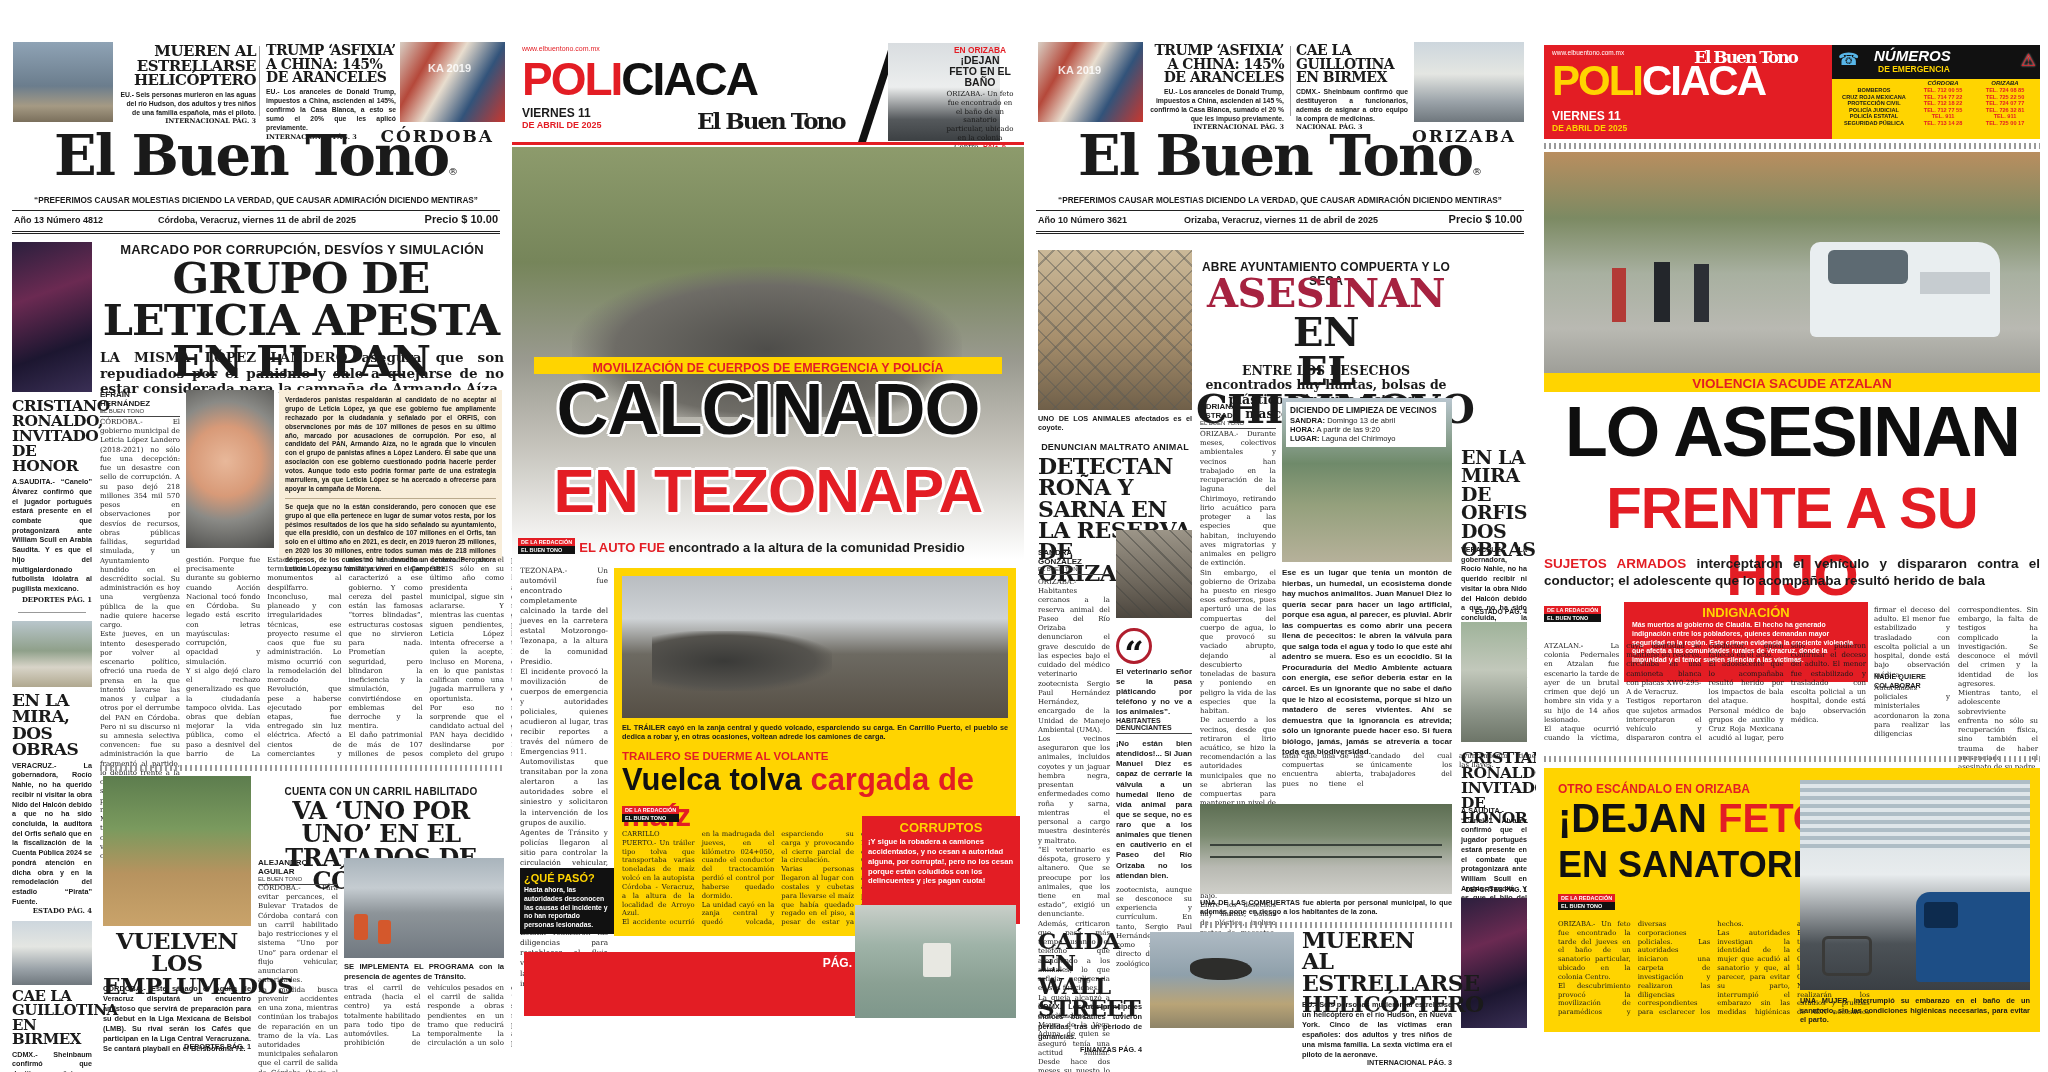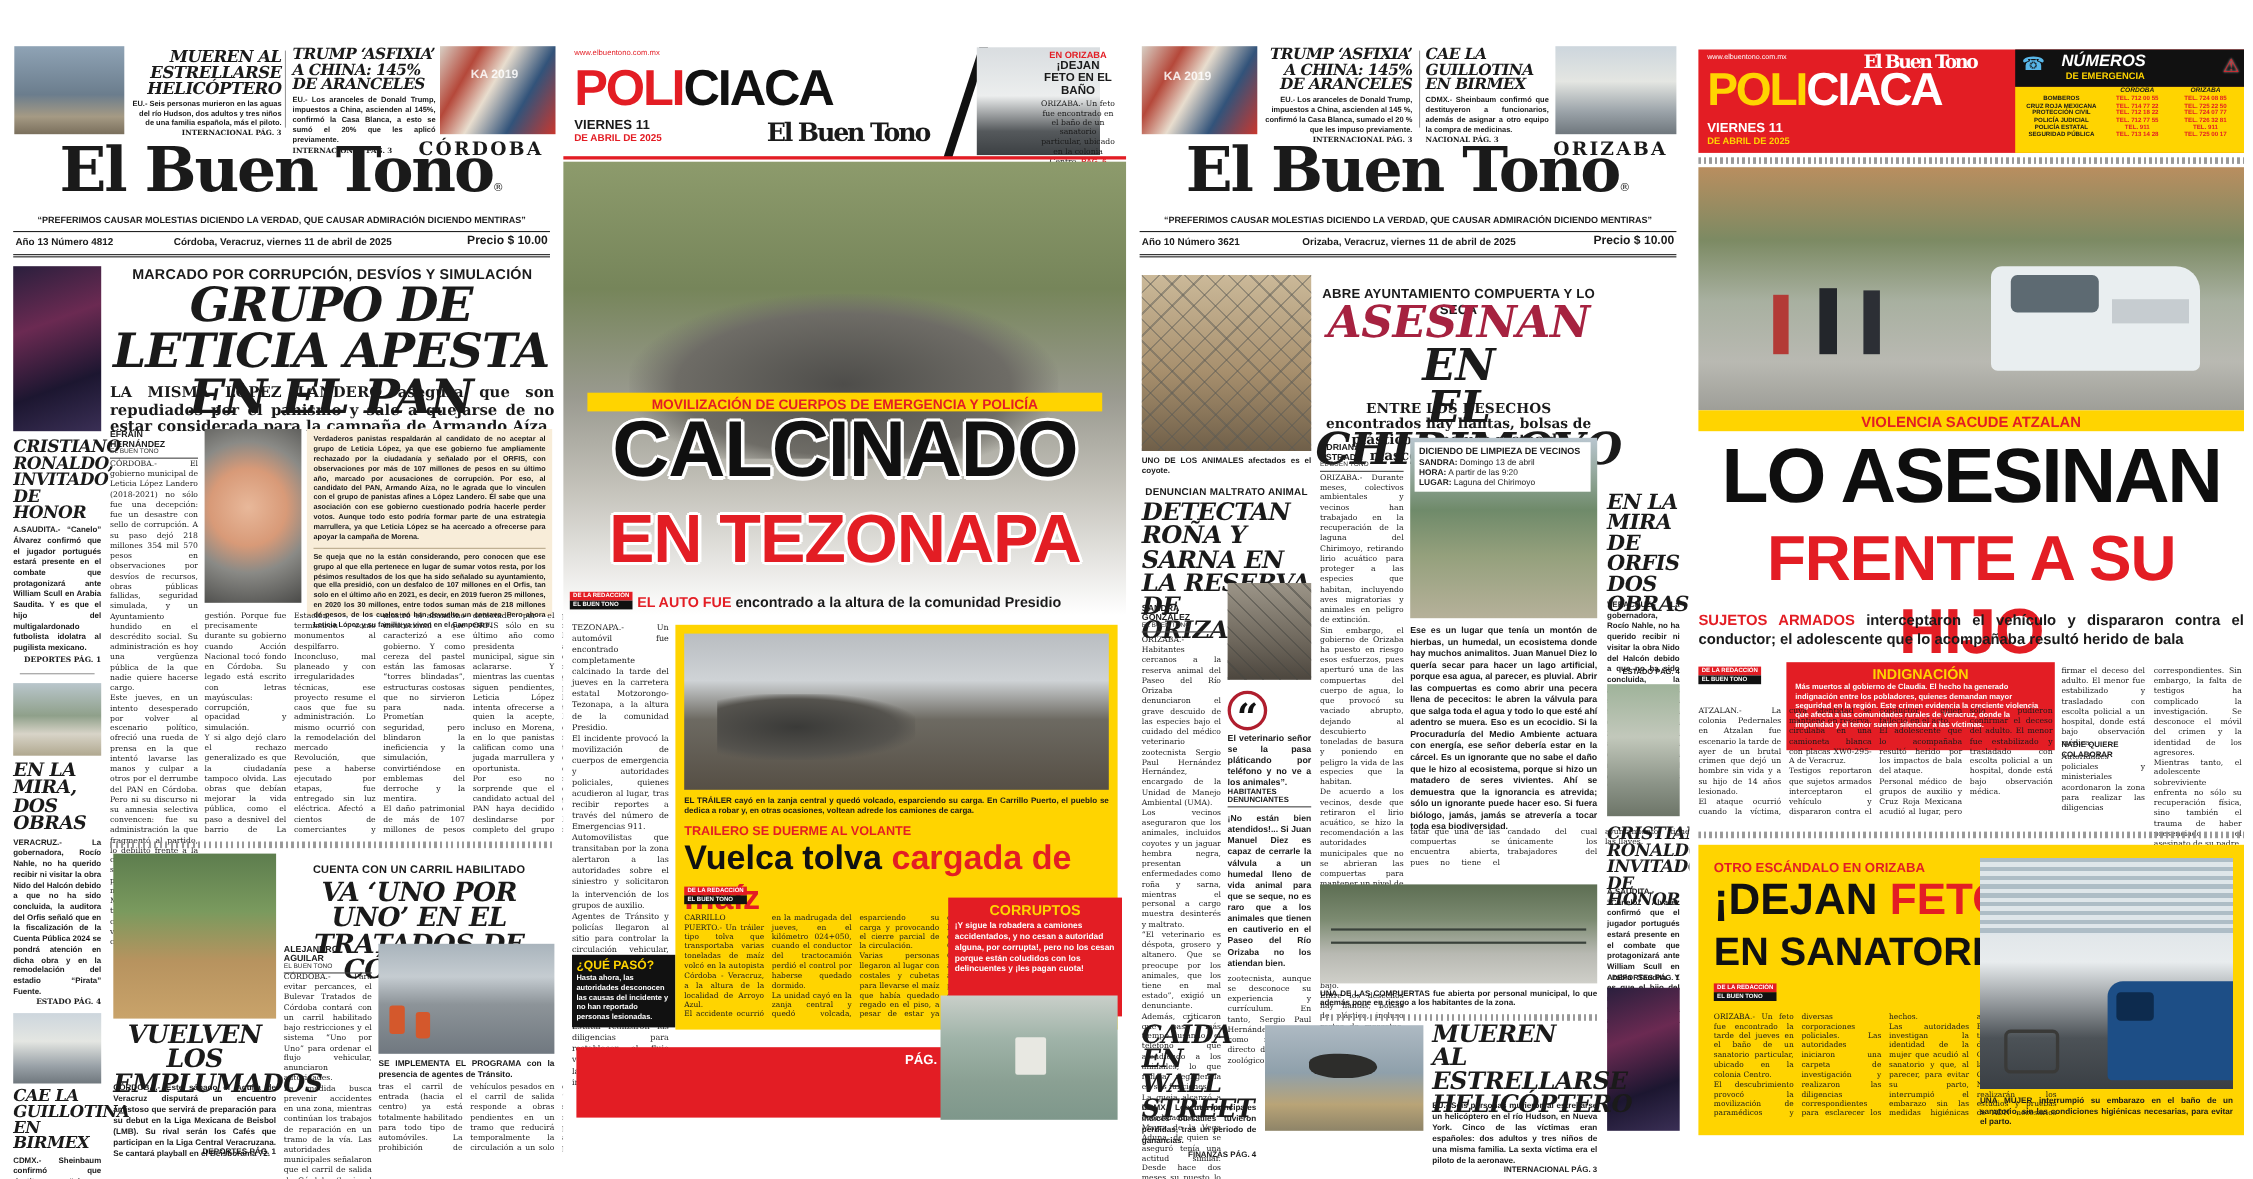--- a/index.html
+++ b/index.html
@@ -20,21 +20,21 @@
   .c4{column-count:4;column-gap:7px;}
   .body7{font-size:7px;line-height:1.32;}
   .body68{font-size:6.8px;line-height:1.3;}
   .sb{font-size:7.2px;line-height:1.35;font-family:"Liberation Sans",sans-serif;font-weight:bold;}
   .photo{position:absolute;background:#c8c8c4;overflow:hidden;}
   .cap{font-family:"Liberation Sans",sans-serif;font-weight:bold;font-size:7.3px;line-height:1.3;}
   .red{color:#e31d24;}
   .yellow{color:#ffd400;}
   .kick{font-family:"Liberation Sans",sans-serif;font-weight:bold;letter-spacing:.2px;}
   .mast{font-family:"DejaVu Serif",serif;font-weight:bold;letter-spacing:-2px;}
-  .serifH{font-family:"DejaVu Serif",serif;font-weight:bold;letter-spacing:-.5px;line-height:.97;font-style:italic;}
+  .serifH{font-family:"DejaVu Serif",serif;font-weight:bold;letter-spacing:-.5px;line-height:.97;}
   .outline{text-shadow:-2px -2px 0 #fff,2px -2px 0 #fff,-2px 2px 0 #fff,2px 2px 0 #fff,0 -3px 0 #fff,0 3px 0 #fff,-3px 0 0 #fff,3px 0 0 #fff;}
   .dotrule{background:repeating-linear-gradient(90deg,#9a9a9a 0 2px,transparent 2px 5px);height:6px;}
   .byline{font-family:"Liberation Sans",sans-serif;border-bottom:1px solid #444;padding-bottom:2px;}
   .byline .n{font-size:8px;font-weight:bold;display:block;}
   .byline .o{font-size:6px;display:block;color:#333;}
   .badge{font-family:"Liberation Sans",sans-serif;font-weight:bold;font-size:5.5px;line-height:1.1;display:inline-block;}
   .badge .l1{background:#e31d24;color:#fff;padding:1px 3px;display:block;}
   .badge .l2{background:#111;color:#fff;padding:1px 3px;display:block;}
   .quote-circ{width:30px;height:30px;border:3px solid #b01e2e;border-radius:50%;color:#111;
       font-size:34px;line-height:44px;text-align:center;font-family:"DejaVu Serif",serif;font-weight:bold;}

